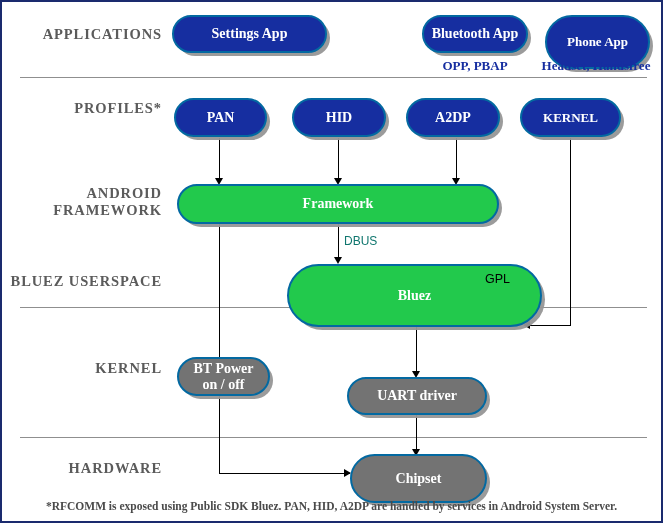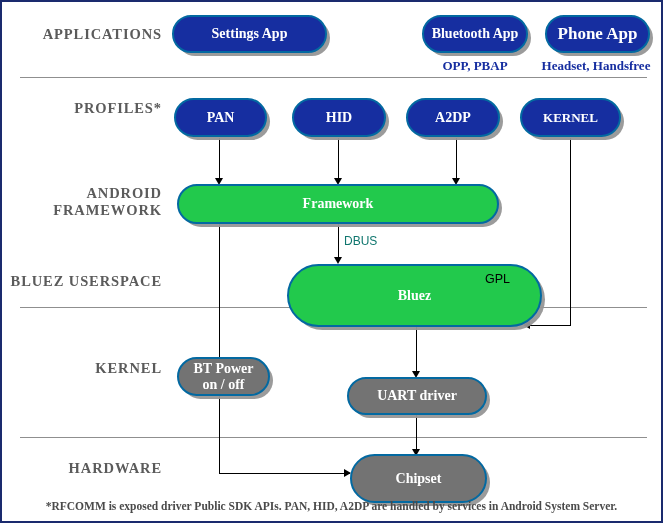--- a/index.html
+++ b/index.html
@@ -173,21 +173,21 @@
   <div class="conn v-line" style="left:414px; top:325px; height:48px;"></div>
   <div class="arrow-down" style="left:410px; top:369px;"></div>
 
   <div class="conn v-line" style="left:414px; top:412px; height:39px;"></div>
   <div class="arrow-down" style="left:410px; top:447px;"></div>
 
   <div class="node blue" style="left:170px; top:13px; width:155px; height:38px;">Settings App</div>
 
   <div class="node blue" style="left:420px; top:13px; width:106px; height:38px; font-size:14px;">Bluetooth App</div>
 
-  <div class="node blue" style="left:543px; top:13px; width:105px; height:38px; font-size:17px;">Phone App</div>
+  <div class="node blue" style="left:543px; top:13px; width:105px; height:54px; font-size:13px;">Phone App</div>
 
   <div class="node-sub" style="left:420px; top:56px; width:106px;">OPP, PBAP</div>
 
   <div class="node-sub" style="left:528px; top:56px; width:132px;">Headset, Handsfree</div>
 
   <div class="node blue" style="left:172px; top:96px; width:93px; height:39px;">PAN</div>
 
   <div class="node blue" style="left:290px; top:96px; width:94px; height:39px;">HID</div>
 
   <div class="node blue" style="left:404px; top:96px; width:94px; height:39px;">A2DP</div>
@@ -200,15 +200,15 @@
 
   <div class="inline-tag" style="left:483px; top:270px;">GPL</div>
 
   <div class="node red" style="left:175px; top:355px; width:93px; height:39px;">BT Power
 on / off</div>
 
   <div class="node red" style="left:345px; top:375px; width:140px; height:38px;">UART driver</div>
 
   <div class="node red" style="left:348px; top:452px; width:137px; height:49px;">Chipset</div>
 
-  <div class="footnote" style="top:498px;">*RFCOMM is exposed driver Public SDK APIs. PAN, HID, A2DP are handled by services in Android System Server.</div>
+  <div class="footnote" style="top:498px;">*RFCOMM is exposed using Public SDK Bluez. PAN, HID, A2DP are handled by services in Android System Server.</div>
 
 </div>
 
 </body></html>

